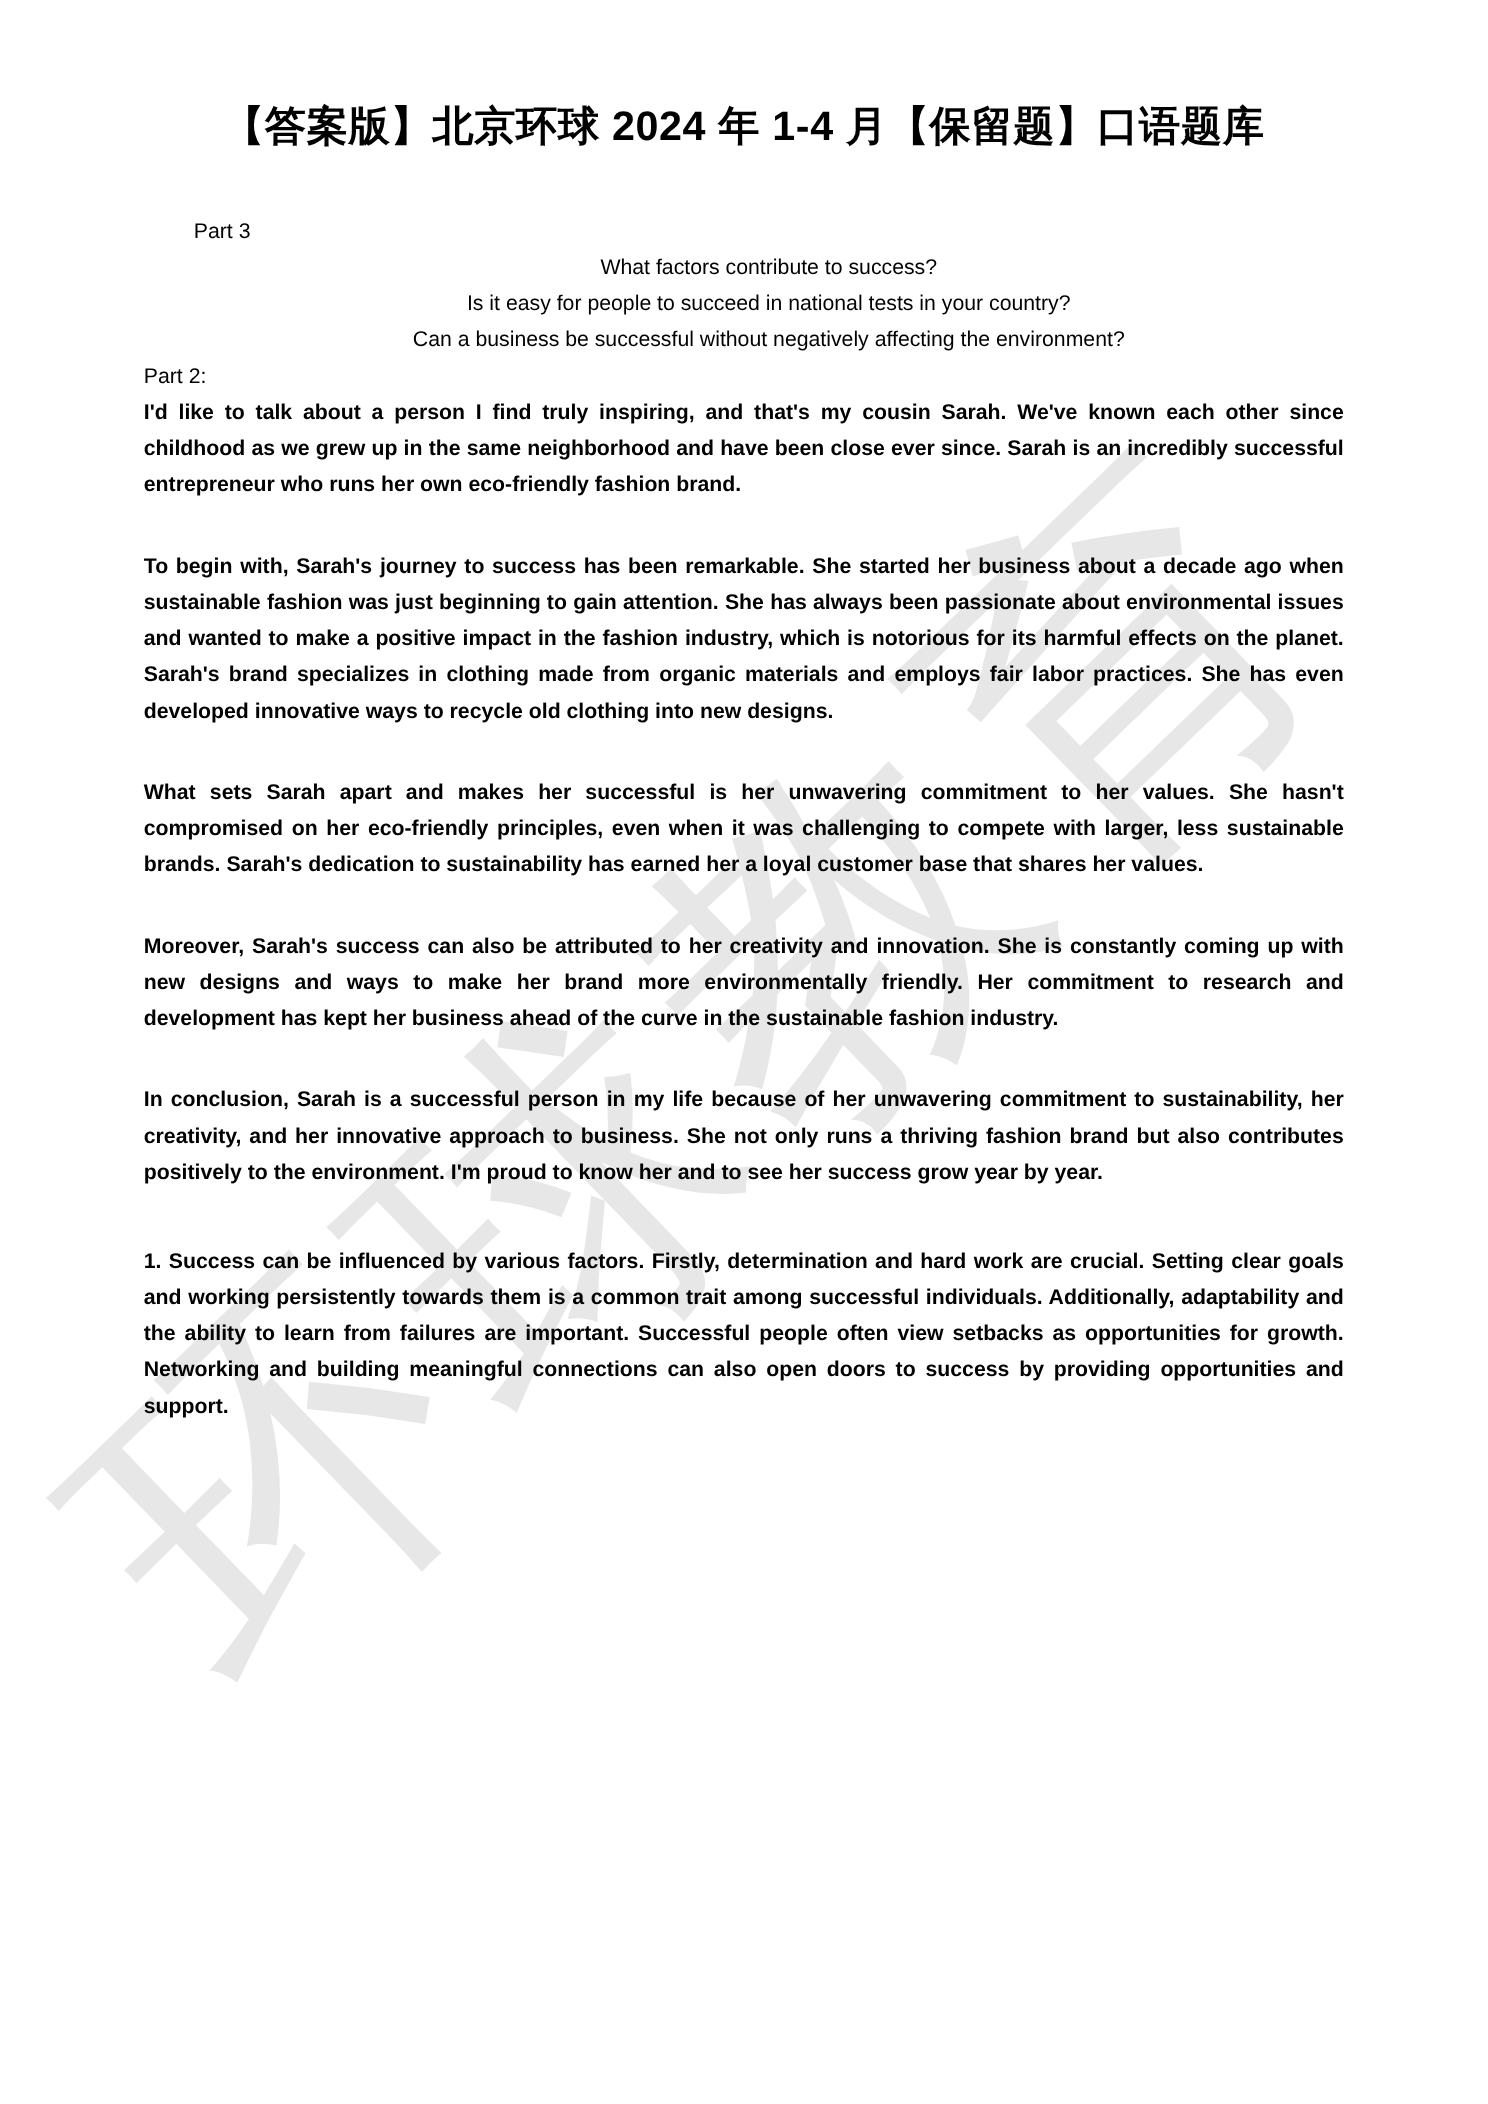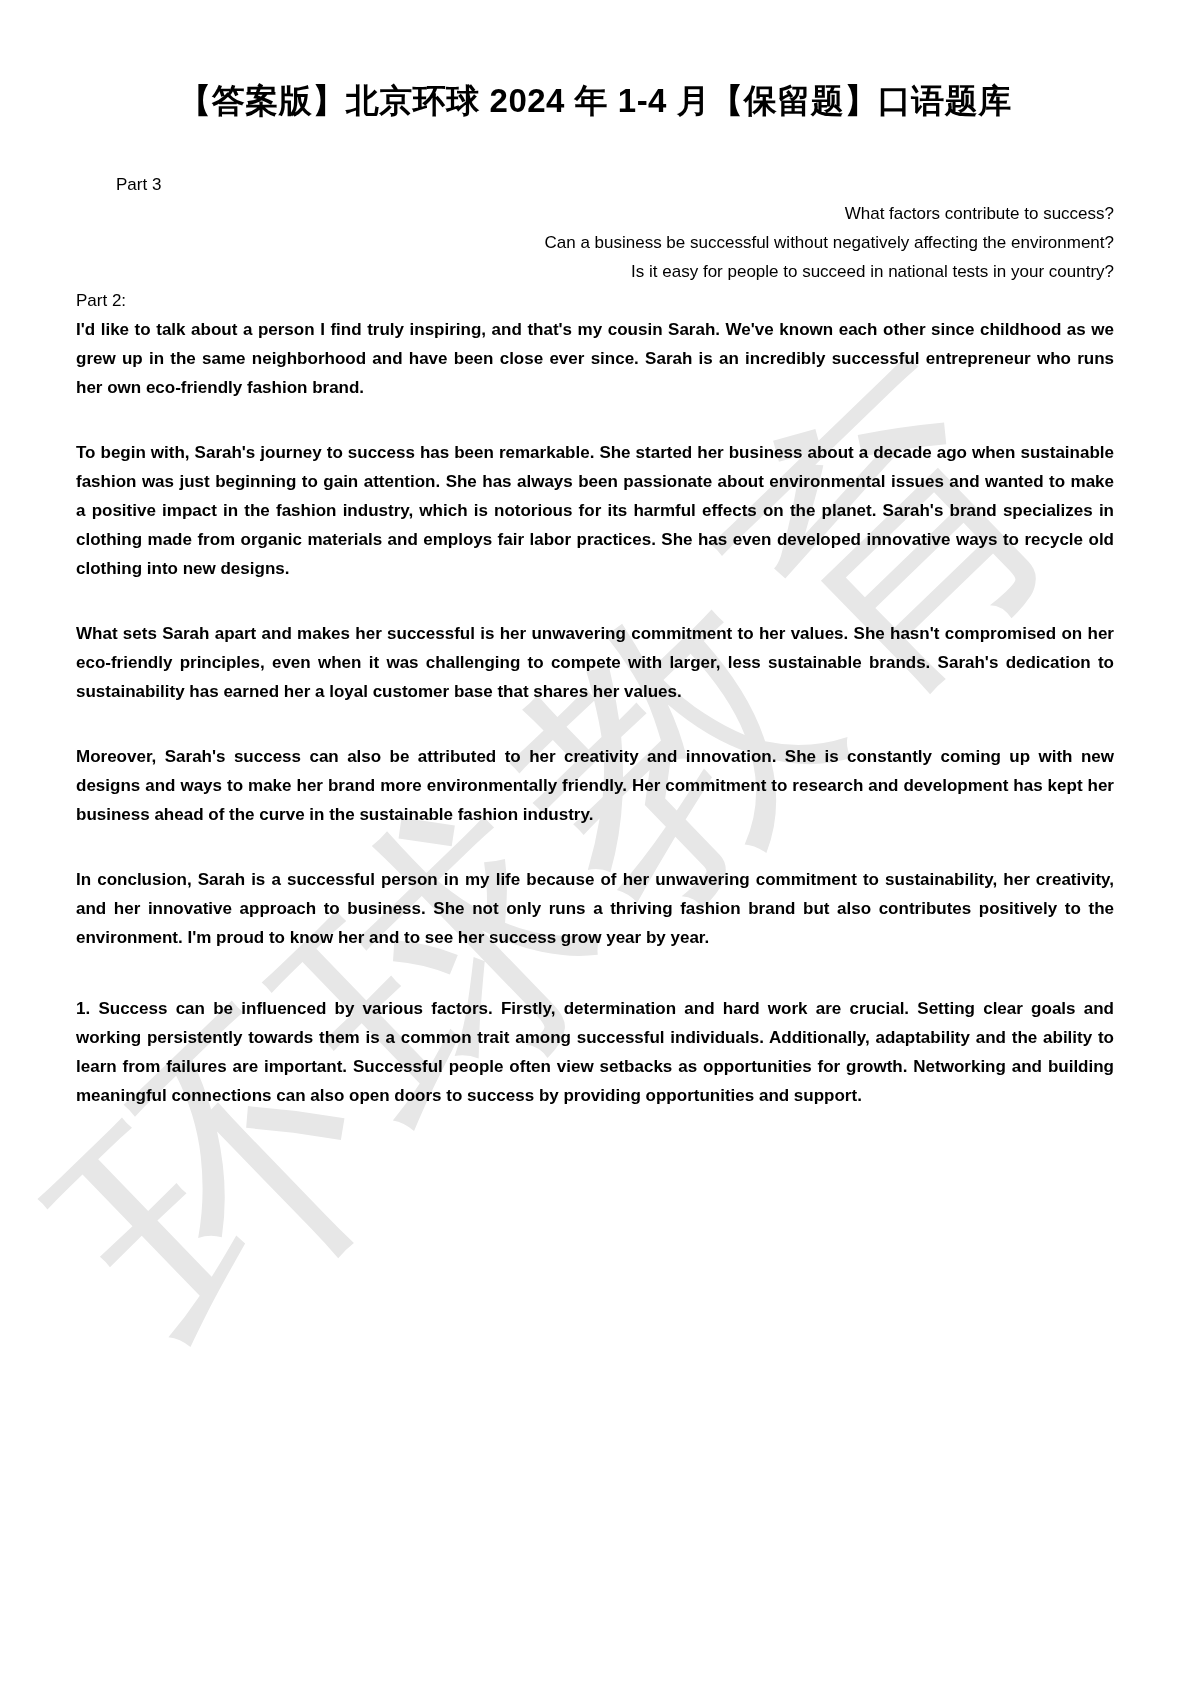--- a/index.html
+++ b/index.html
@@ -31,40 +31,40 @@
     transform: rotate(-44deg);
     transform-origin: 50% 50%;
     z-index: 0;
     user-select: none;
     pointer-events: none;
   }
 
   .content {
     position: relative;
     z-index: 1;
-    padding: 0 76px;
+    padding: 0 115px;
   }
 
   .doc-title {
     margin-top: 78px;
     text-align: center;
     font-size: 33px;
     line-height: 46px;
     font-weight: 700;
     letter-spacing: 0.5px;
   }
 
   .body-text {
     font-size: 17px;
     line-height: 29px;
   }
 
   .section-top { margin-top: 46px; margin-left: 40px; }
 
-  .q-line { text-align: right; }
+  .q-line { text-align: center; }
 
   .section-part2 { }
 
   .para {
     text-align: justify;
     text-justify: inter-word;
     margin-top: 36px;
     font-weight: bold;
   }
 
@@ -81,22 +81,22 @@
 
   <div class="watermark">环球教育</div>
 
   <div class="content">
 
     <h1 class="doc-title">【答案版】北京环球 2024 年 1-4 月【保留题】口语题库</h1>
 
     <div class="body-text section-top">
       <div class="heading-line">Part 3</div>
       <div class="q-line">What factors contribute to success?</div>
+      <div class="q-line">Is it easy for people to succeed in national tests in your country?</div>
       <div class="q-line">Can a business be successful without negatively affecting the environment?</div>
-      <div class="q-line">Is it easy for people to succeed in national tests in your country?</div>
     </div>
 
     <div class="body-text section-part2">
       <div class="heading-line">Part 2:</div>
       <p class="para first">I'd like to talk about a person I find truly inspiring, and that's my cousin Sarah. We've known each other since childhood as we grew up in the same neighborhood and have been close ever since. Sarah is an incredibly successful entrepreneur who runs her own eco-friendly fashion brand.</p>
       <p class="para">To begin with, Sarah's journey to success has been remarkable. She started her business about a decade ago when sustainable fashion was just beginning to gain attention. She has always been passionate about environmental issues and wanted to make a positive impact in the fashion industry, which is notorious for its harmful effects on the planet. Sarah's brand specializes in clothing made from organic materials and employs fair labor practices. She has even developed innovative ways to recycle old clothing into new designs.</p>
       <p class="para">What sets Sarah apart and makes her successful is her unwavering commitment to her values. She hasn't compromised on her eco-friendly principles, even when it was challenging to compete with larger, less sustainable brands. Sarah's dedication to sustainability has earned her a loyal customer base that shares her values.</p>
       <p class="para">Moreover, Sarah's success can also be attributed to her creativity and innovation. She is constantly coming up with new designs and ways to make her brand more environmentally friendly. Her commitment to research and development has kept her business ahead of the curve in the sustainable fashion industry.</p>
       <p class="para">In conclusion, Sarah is a successful person in my life because of her unwavering commitment to sustainability, her creativity, and her innovative approach to business. She not only runs a thriving fashion brand but also contributes positively to the environment. I'm proud to know her and to see her success grow year by year.</p>
     </div>

